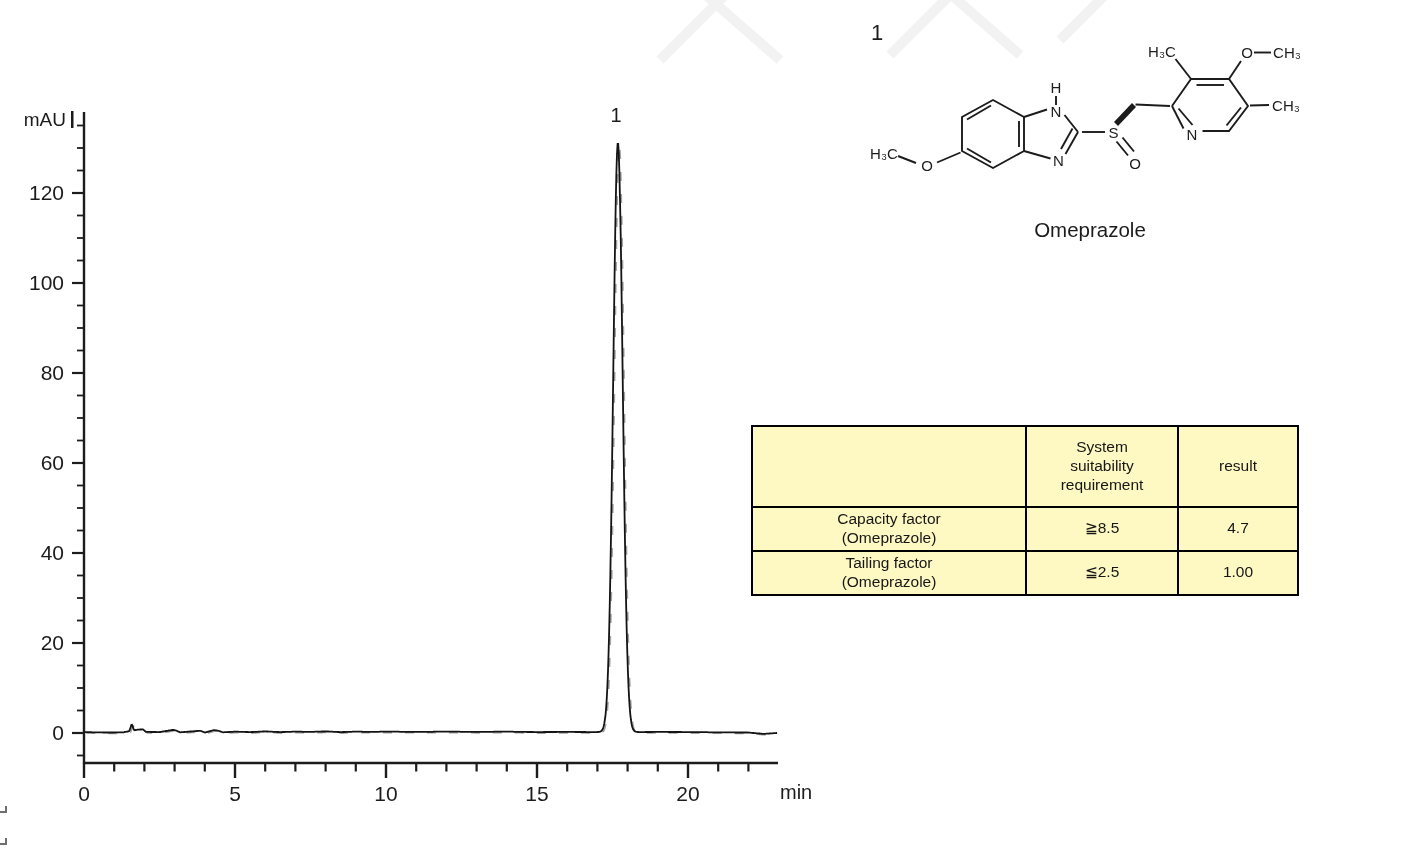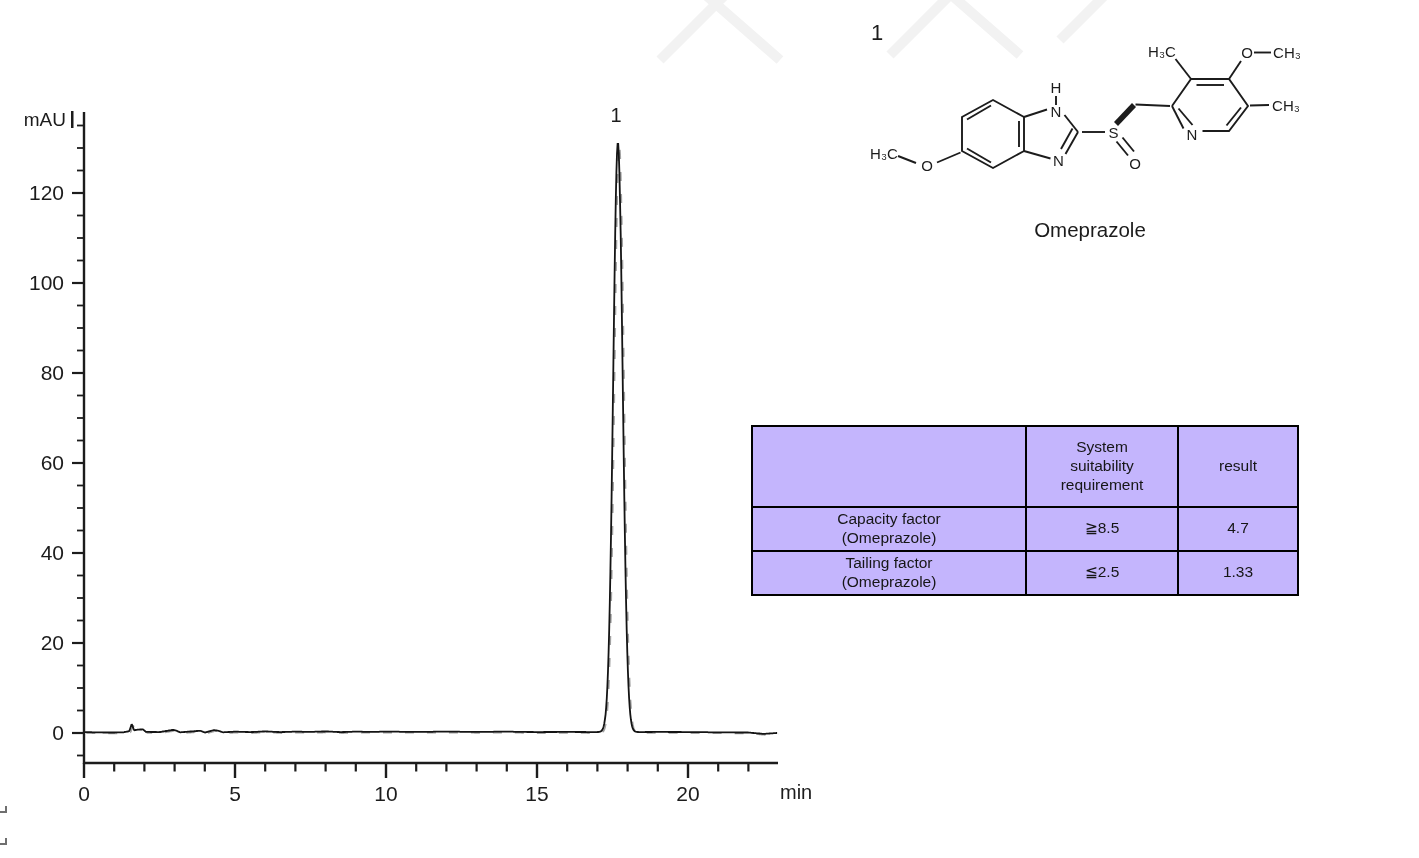--- a/index.html
+++ b/index.html
@@ -14,21 +14,21 @@
   #struct-svg { left:850px; top:10px; }
 
   
   #suitability-table {
     position:absolute; left:751px; top:425px;
     border-collapse:collapse; table-layout:fixed;
     font-size:15.5px; line-height:1.22; color:#161616;
   }
   #suitability-table td, #suitability-table th {
     border:2px solid #000; text-align:center; vertical-align:middle;
-    font-weight:normal; padding:2px 20px; background:#c4b5fd;
+    font-weight:normal; padding:2px 20px; background:#fef9c3;
   }
   #suitability-table .col-param { width:274px; }
   #suitability-table .col-req   { width:152px; }
   #suitability-table .col-res   { width:120px; }
   #suitability-table .hdr-row   { height:81px; }
   #suitability-table .data-row  { height:43px; }
   #suitability-table .req-head  { display:inline-block; max-width:118px; }
   .cell-line { display:block; }
 
   
@@ -216,21 +216,21 @@
       </td>
       <td>≧8.5</td>
       <td>4.7</td>
     </tr>
     <tr class="data-row">
       <td>
         <span class="cell-line">Tailing factor</span>
         <span class="cell-line">(Omeprazole)</span>
       </td>
       <td>≦2.5</td>
-      <td>1.33</td>
+      <td>1.00</td>
     </tr>
   </tbody>
     </table>
 
   <div class="edge-mark" id="edge-mark-1"></div>
   <div class="edge-mark" id="edge-mark-2"></div>
 
 </div>
 
 </body></html>

